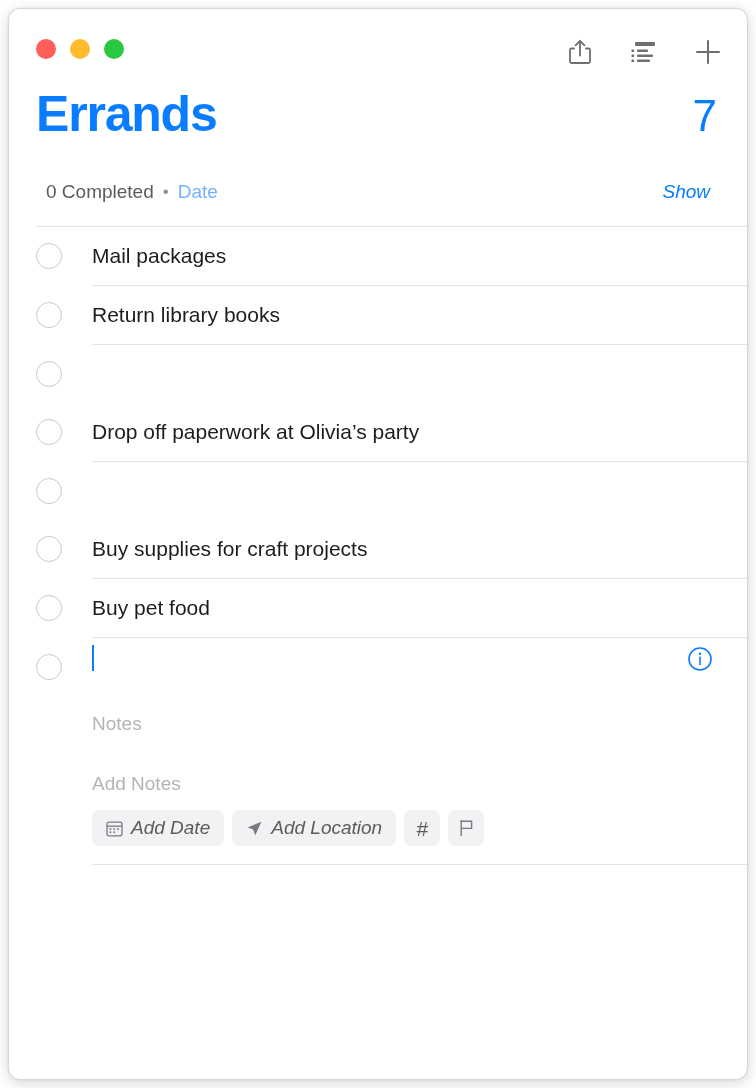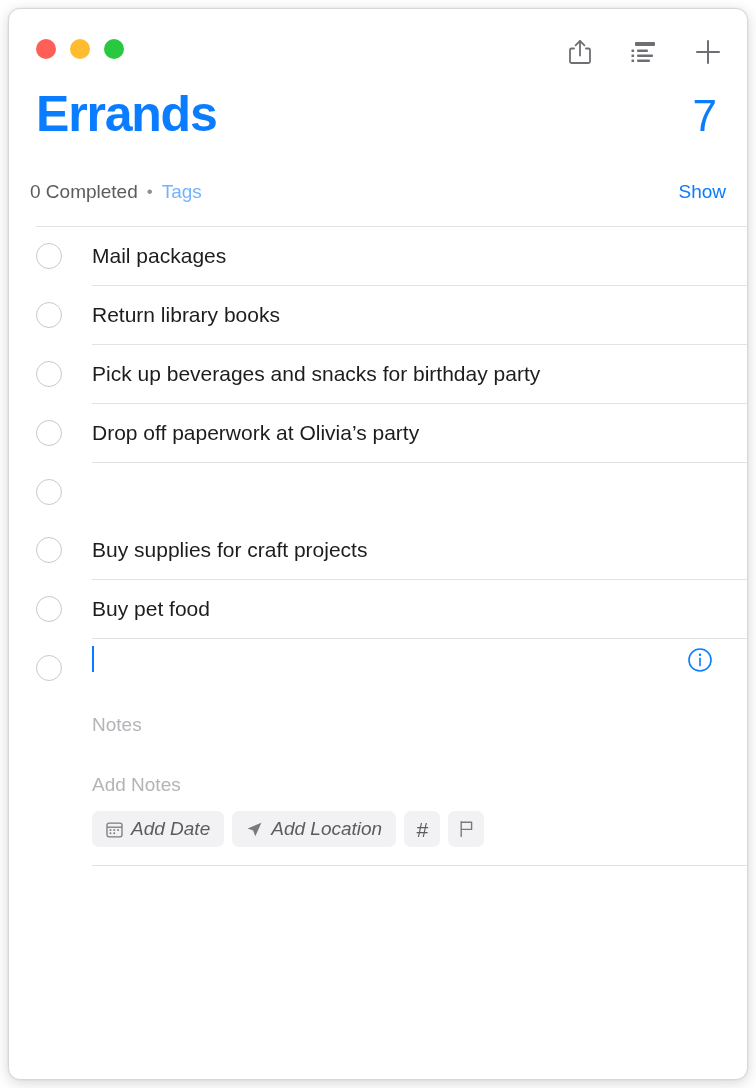--- a/index.html
+++ b/index.html
@@ -95,21 +95,21 @@
     font-size: 44px;
     font-weight: 500;
     color: #0a7cff;
     line-height: 58px;
   }
 
   
   #completed-bar {
     position: relative;
     height: 46px;
-    padding: 0 21px;
+    padding: 0 37px;
     display: flex;
     align-items: center;
     justify-content: space-between;
     font-size: 19px;
   }
   #completed-left {
     display: flex;
     align-items: center;
     gap: 0;
     color: #5c5c5e;
@@ -121,20 +121,21 @@
     font-size: 17px;
   }
   #clear-button {
     color: #74b2ff;
     cursor: pointer;
   }
   #show-button {
     color: #0a7cff;
     cursor: pointer;
     font-size: 19px;
+    font-style: italic;
   }
 
   
   #reminders-list {
     margin-top: 11px;
     position: relative;
   }
   #top-separator {
     height: 1px;
     background: #e3e3e5;
@@ -294,21 +295,21 @@
 
   <div id="list-header">
     <div id="list-title">Errands</div>
     <div id="list-count">7</div>
   </div>
 
   <div id="completed-bar">
     <div id="completed-left">
       <span id="completed-count">0 Completed</span>
       <span id="completed-dot">•</span>
-      <span id="clear-button">Tags</span>
+      <span id="clear-button">Date</span>
     </div>
     <span id="show-button">Show</span>
   </div>
 
   <div id="reminders-list">
 
     <div id="top-separator"></div>
 
     <div class="reminder-row">
       <span class="reminder-checkbox"></span>
@@ -319,23 +320,20 @@
 
     <div class="reminder-row">
       <span class="reminder-checkbox"></span>
       <div class="reminder-body">
         <div class="reminder-title">Return library books</div>
       </div>
     </div>
 
     <div class="reminder-row">
       <span class="reminder-checkbox"></span>
-      <div class="reminder-body">
-        <div class="reminder-title">Pick up beverages and snacks for birthday party</div>
-      </div>
     </div>
 
     <div class="reminder-row">
       <span class="reminder-checkbox"></span>
       <div class="reminder-body">
         <div class="reminder-title">Drop off paperwork at Olivia’s party</div>
       </div>
     </div>
 
     <div class="reminder-row">

